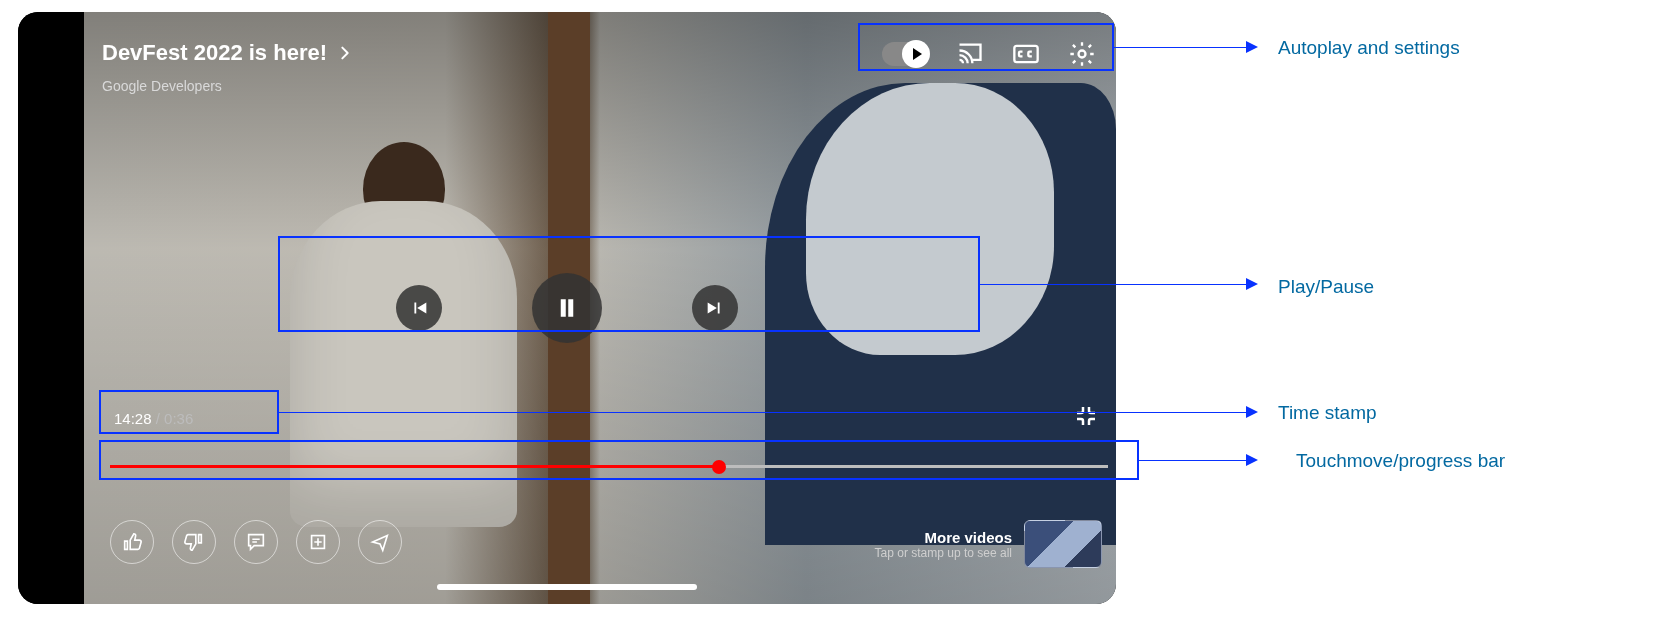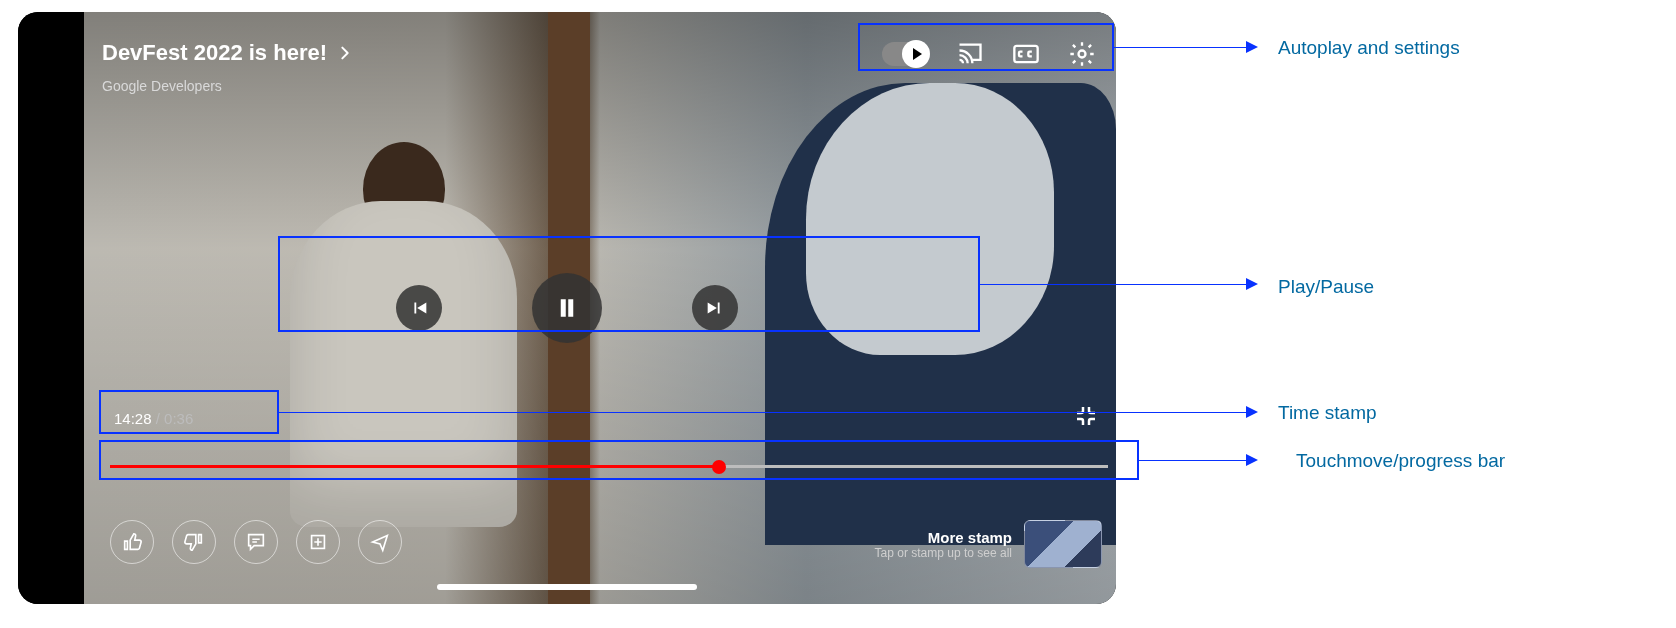--- a/index.html
+++ b/index.html
@@ -198,21 +198,21 @@
       </div>
       <div class="circ">
         <svg viewBox="0 0 24 24" stroke-width="1.8">
             <path d="M4 12l16-7-5 16-3-7-8-2z"></path>
           </svg>
       </div>
     </div>
 
     <div class="more-videos">
       <div>
-        <div class="t1">More stamp</div>
+        <div class="t1">More videos</div>
         <div class="t2">Tap or stamp up to see all</div>
       </div>
       <div class="mv-thumb"></div>
     </div>
 
     <div class="home-bar"></div>
   </div>
 
   <div class="ann-box" style="left:858px; top:23px; width:256px; height:48px;"></div>
   <div class="ann-box" style="left:278px; top:236px; width:702px; height:96px;"></div>

